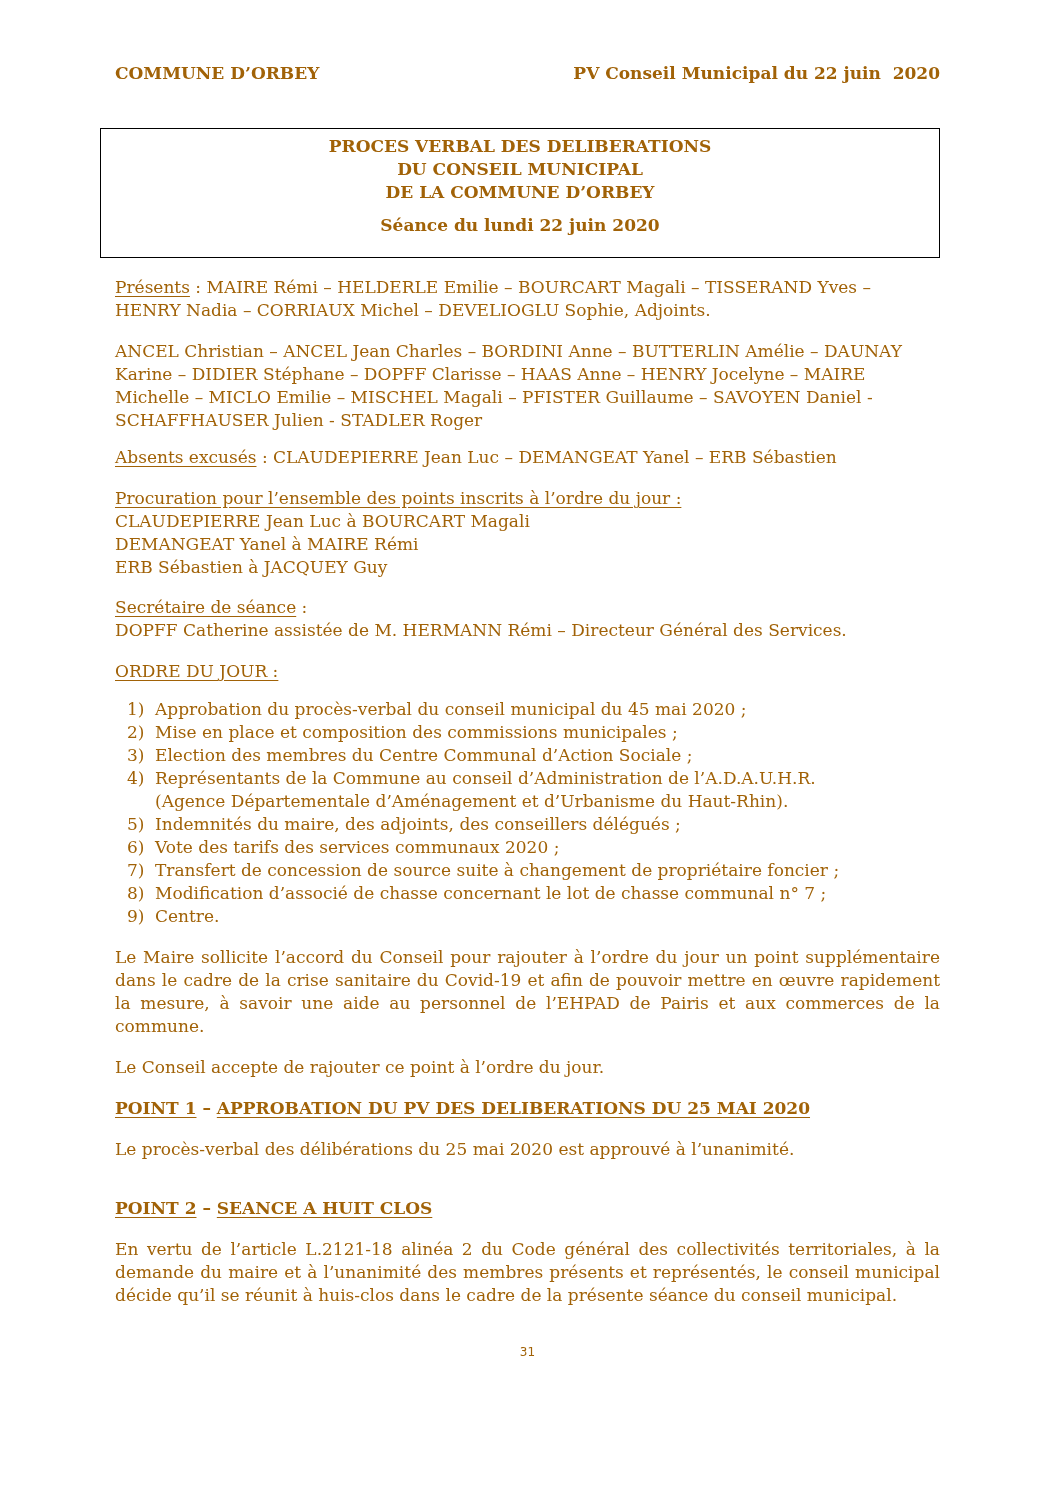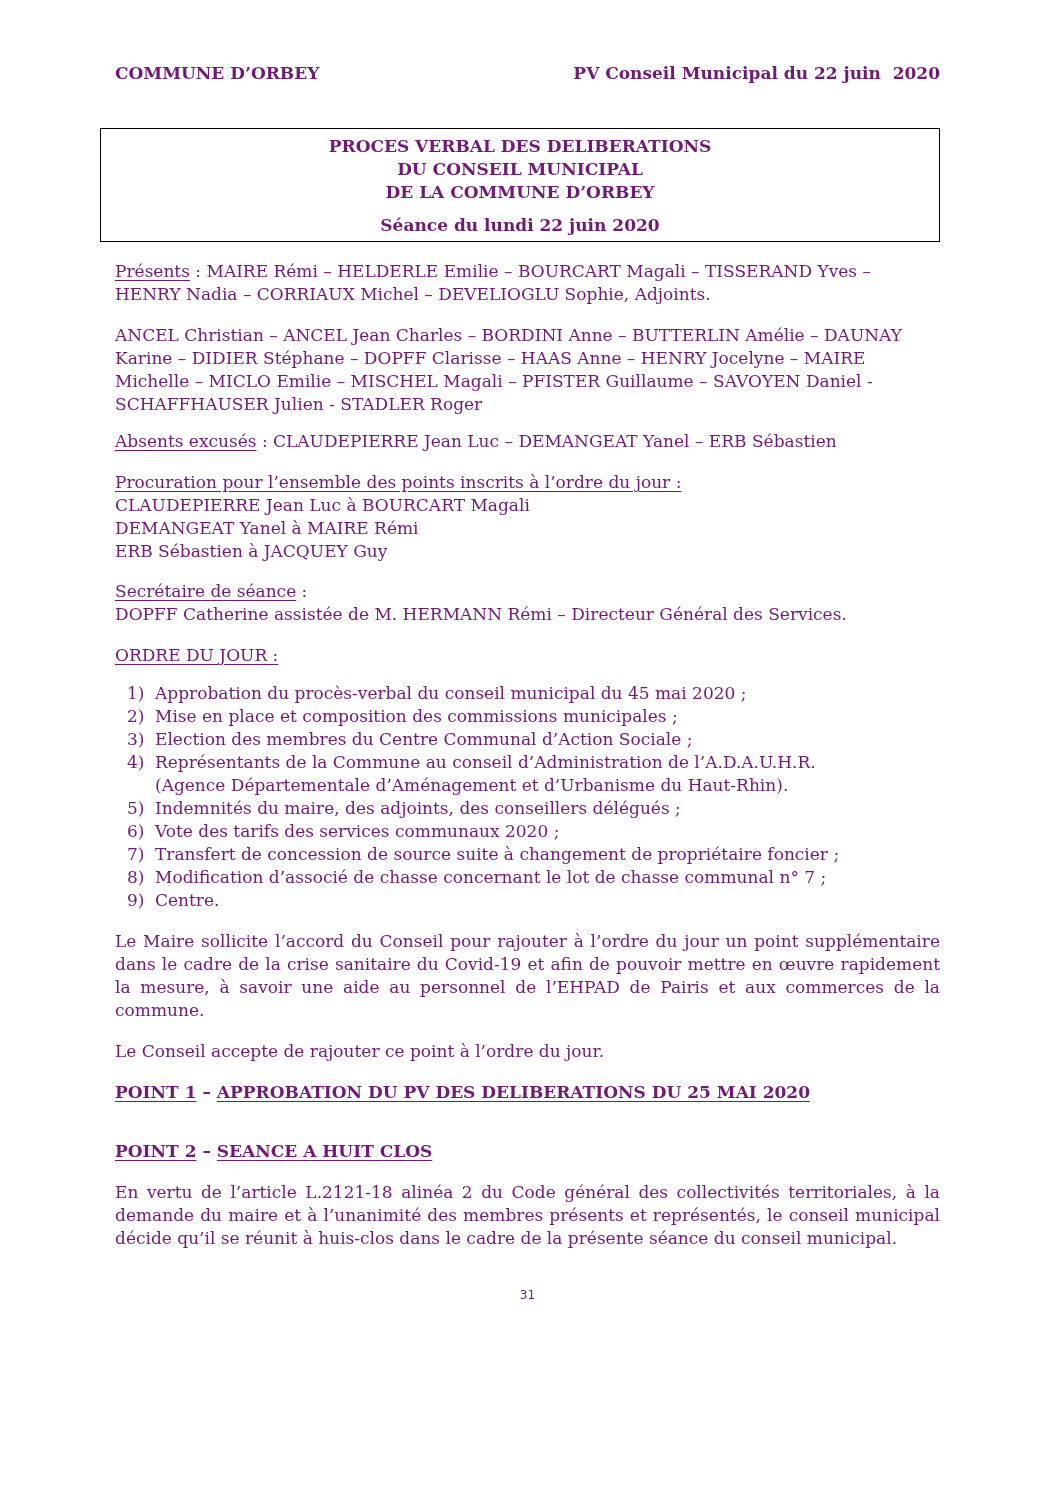--- a/index.html
+++ b/index.html
@@ -1,31 +1,31 @@
 <!DOCTYPE html>
 <html><head>
 <meta charset="utf-8">
 <style>
   html,body{margin:0;padding:0;background:#ffffff;}
   .page{
     width:1058px;height:1497px;box-sizing:border-box;
-    background:#ffffff;color:#701a75;
+    background:#ffffff;color:#a16207;
     padding:62px 118px 0 115px;
     font-family:"DejaVu Serif", serif;
     font-size:17px;line-height:23px;
     overflow:hidden;position:relative;
   }
   .header{display:flex;justify-content:space-between;font-weight:bold;}
   .header-right{white-space:pre-wrap;}
   .title-box{
     border:1px solid #000;
     width:840px;margin-left:-15px;margin-top:43px;
     box-sizing:border-box;
     text-align:center;font-weight:bold;
-    padding:6px 10px 4px;
+    padding:6px 10px 20px;
   }
   .title-box .tline{line-height:23px;}
   .title-box .seance{line-height:23px;margin-top:10px;}
   p{margin:18px 0 0;}
   .m-presidence{margin-top:24px;}
   .m-absents{margin-top:14px;}
   .m-secretaire{margin-top:17px;}
   .m-point2{margin-top:36px;}
   .u{text-decoration:underline;text-underline-offset:3px;}
   .b{font-weight:bold;}
@@ -116,20 +116,21 @@
         <span class="agenda-text">Centre.</span>
       </div>
   </div>
 
   <p class="just">Le Maire sollicite l’accord du Conseil pour rajouter à l’ordre du jour un point supplémentaire dans le cadre de la crise sanitaire du Covid-19 et afin de pouvoir mettre en œuvre rapidement la mesure, à savoir une aide au personnel de l’EHPAD de Pairis et aux commerces de la commune.</p>
 
   <p>Le Conseil accepte de rajouter ce point à l’ordre du jour.</p>
 
   <p class="b"><span class="u">POINT 1</span><span> – </span><span class="u">APPROBATION DU PV DES DELIBERATIONS DU 25 MAI 2020</span></p>
 
+  <p>Le procès-verbal des délibérations du 25 mai 2020 est approuvé à l’unanimité.</p>
 
   <p class="b m-point2"><span class="u">POINT 2</span><span> – </span><span class="u">SEANCE A HUIT CLOS</span></p>
 
   <p class="just">En vertu de l’article L.2121-18 alinéa 2 du Code général des collectivités territoriales, à la demande du maire et à l’unanimité des membres présents et représentés, le conseil municipal décide qu’il se réunit à huis-clos dans le cadre de la présente séance du conseil municipal.</p>
 
   <div class="footer-pagenum">31</div>
 
 </div>
 
 </body></html>

